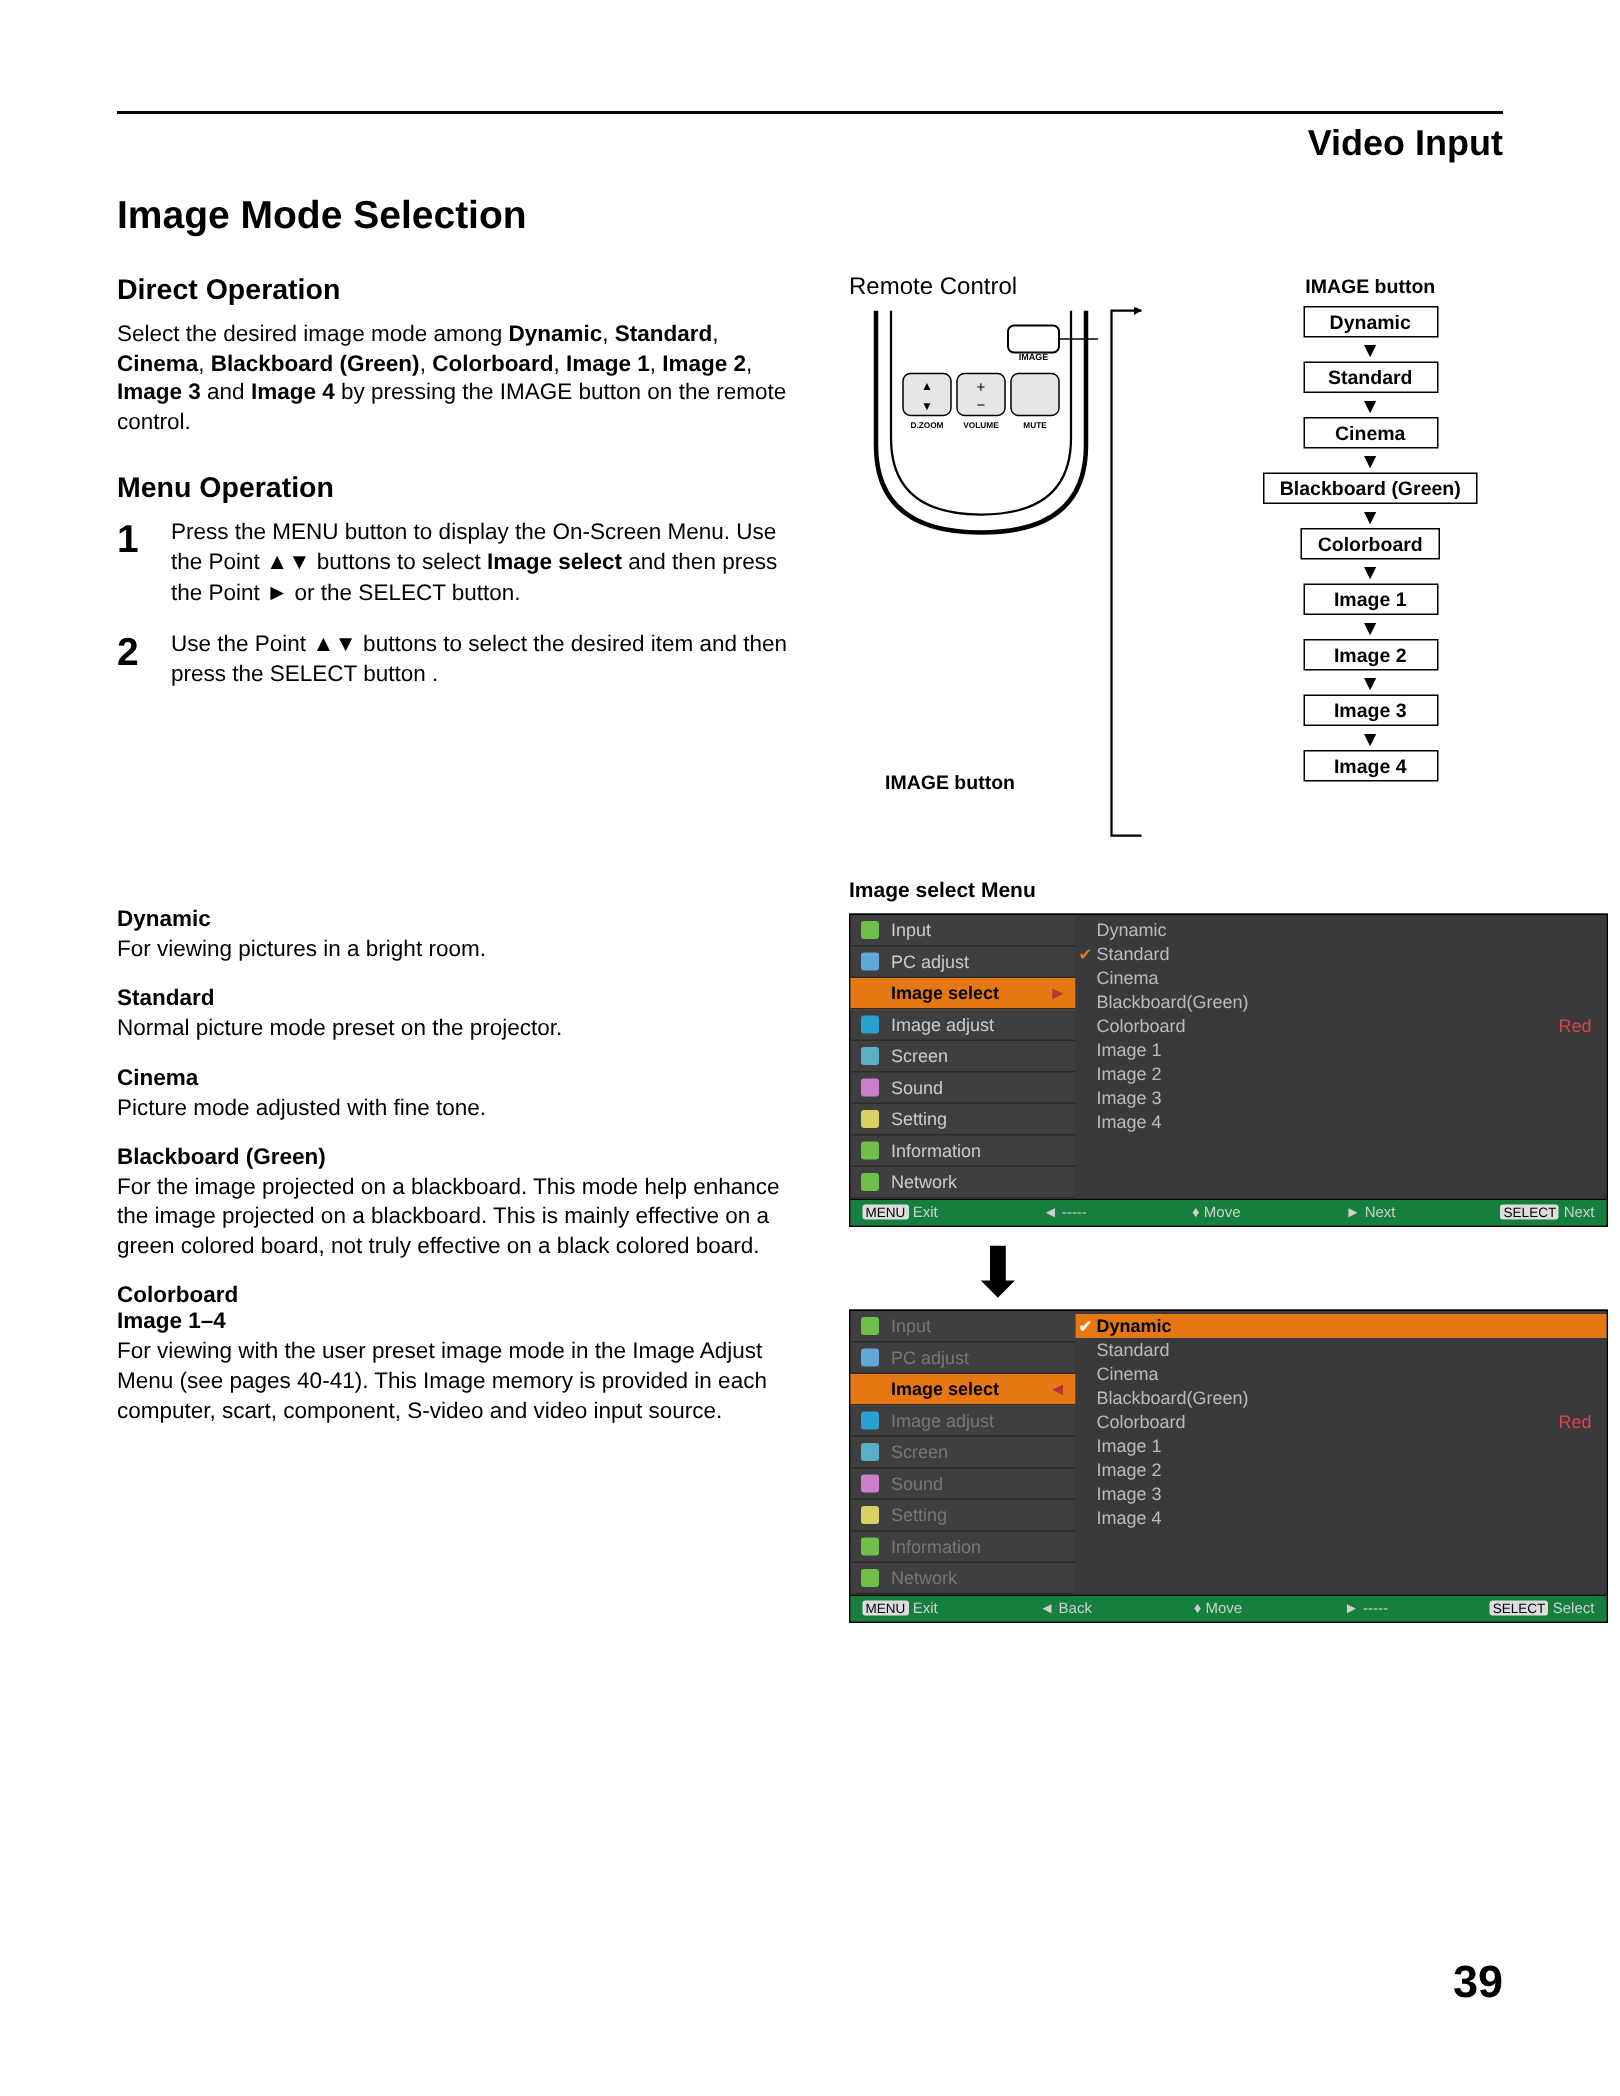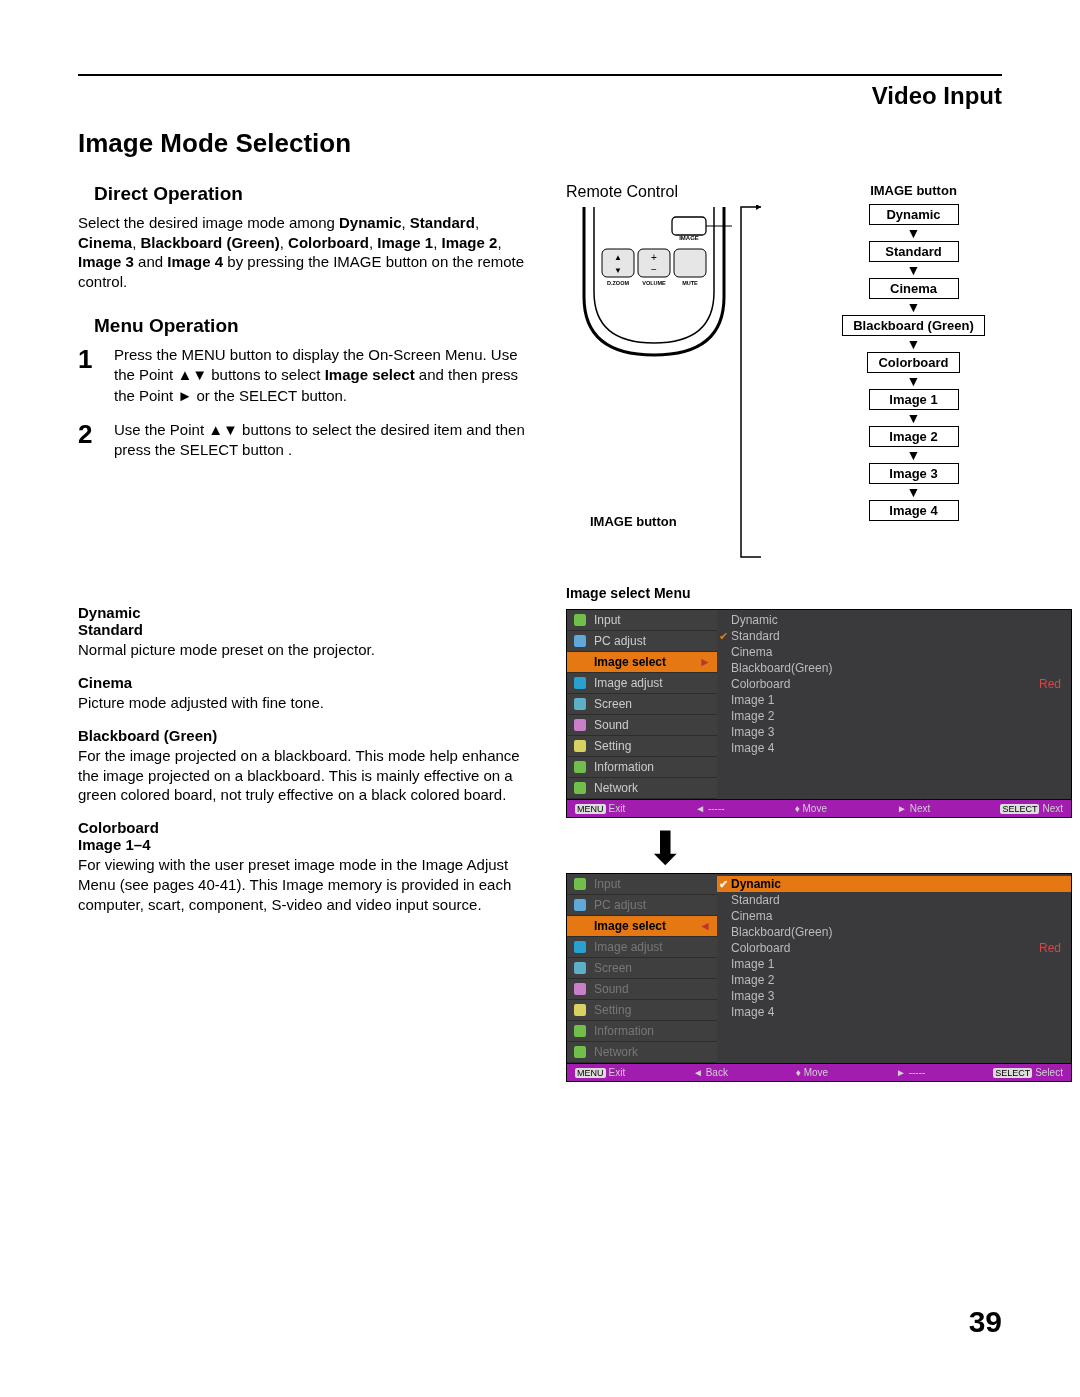--- a/index.html
+++ b/index.html
@@ -38,21 +38,21 @@
     width: 460px;
     flex-shrink: 0;
   }
   .right-col {
     flex: 1;
     position: relative;
   }
   .sub-h {
     font-size: 19px;
     font-weight: bold;
-    margin: 0 0 8px 16px;
+    margin: 0 0 8px 0;
   }
   .body-txt {
     font-size: 15px;
     line-height: 1.3;
     margin: 0 0 24px 0;
   }
   b { font-weight: bold; }
   .steps { margin-bottom: 6px; }
   .step { display: flex; gap: 16px; margin-bottom: 14px; }
   .step-num { font-size: 26px; font-weight: bold; width: 20px; flex-shrink:0; line-height:1.1;}
@@ -114,21 +114,21 @@
   .osd-opt {
     display:flex; justify-content:space-between;
     padding:1px 10px 1px 14px;
     font-size:12px; color:#bbb;
     position:relative;
   }
   .osd-opt.highlight { background:#e67814; color:#000; font-weight:bold;}
   .osd-opt .check { position:absolute; left:2px; top:2px; color:#e67814; font-size:11px;}
   .osd-opt.highlight .check { color:#fff0e0;}
   .osd-footer {
-    background:#a21caf;
+    background:#15803d;
     color:#cfcfcf;
     display:flex; justify-content:space-between;
     padding:3px 8px;
     font-size:10px;
     border-top:1px solid #000;
   }
   .osd-footer span { white-space:nowrap; }
   .osd-footer .kbd { background:#ddd; color:#000; padding:0 2px; border-radius:2px; font-size:9px; margin-right:3px;}
   .big-down-arrow {
     font-size:46px;
@@ -169,20 +169,21 @@
           <div class="step">
             <div class="step-num">2</div>
             <div class="step-body">Use the Point  ▲▼ buttons to select  the desired item and then press the SELECT button .</div>
           </div>
         </div>
 
       <div style="height:130px"></div>
 
       <div id="modes-detail">
           <div class="mode-term">Dynamic</div>
+          <div class="mode-desc">For viewing pictures in a bright room.</div>
           <div class="mode-term">Standard</div>
           <div class="mode-desc">Normal picture mode preset on the projector.</div>
           <div class="mode-term">Cinema</div>
           <div class="mode-desc">Picture mode adjusted with fine tone.</div>
           <div class="mode-term">Blackboard (Green)</div>
           <div class="mode-desc">For the image projected on a blackboard.
 This mode help enhance the image projected on a blackboard. This is mainly effective on a green colored board, not truly effective on a black colored board.</div>
           <div class="mode-term">Colorboard</div>
           <div class="mode-term">Image 1–4</div>
           <div class="mode-desc">For viewing with the user preset image mode in the Image Adjust Menu (see pages 40-41). This Image memory is provided in each computer, scart, component, S-video and video input source.</div>

